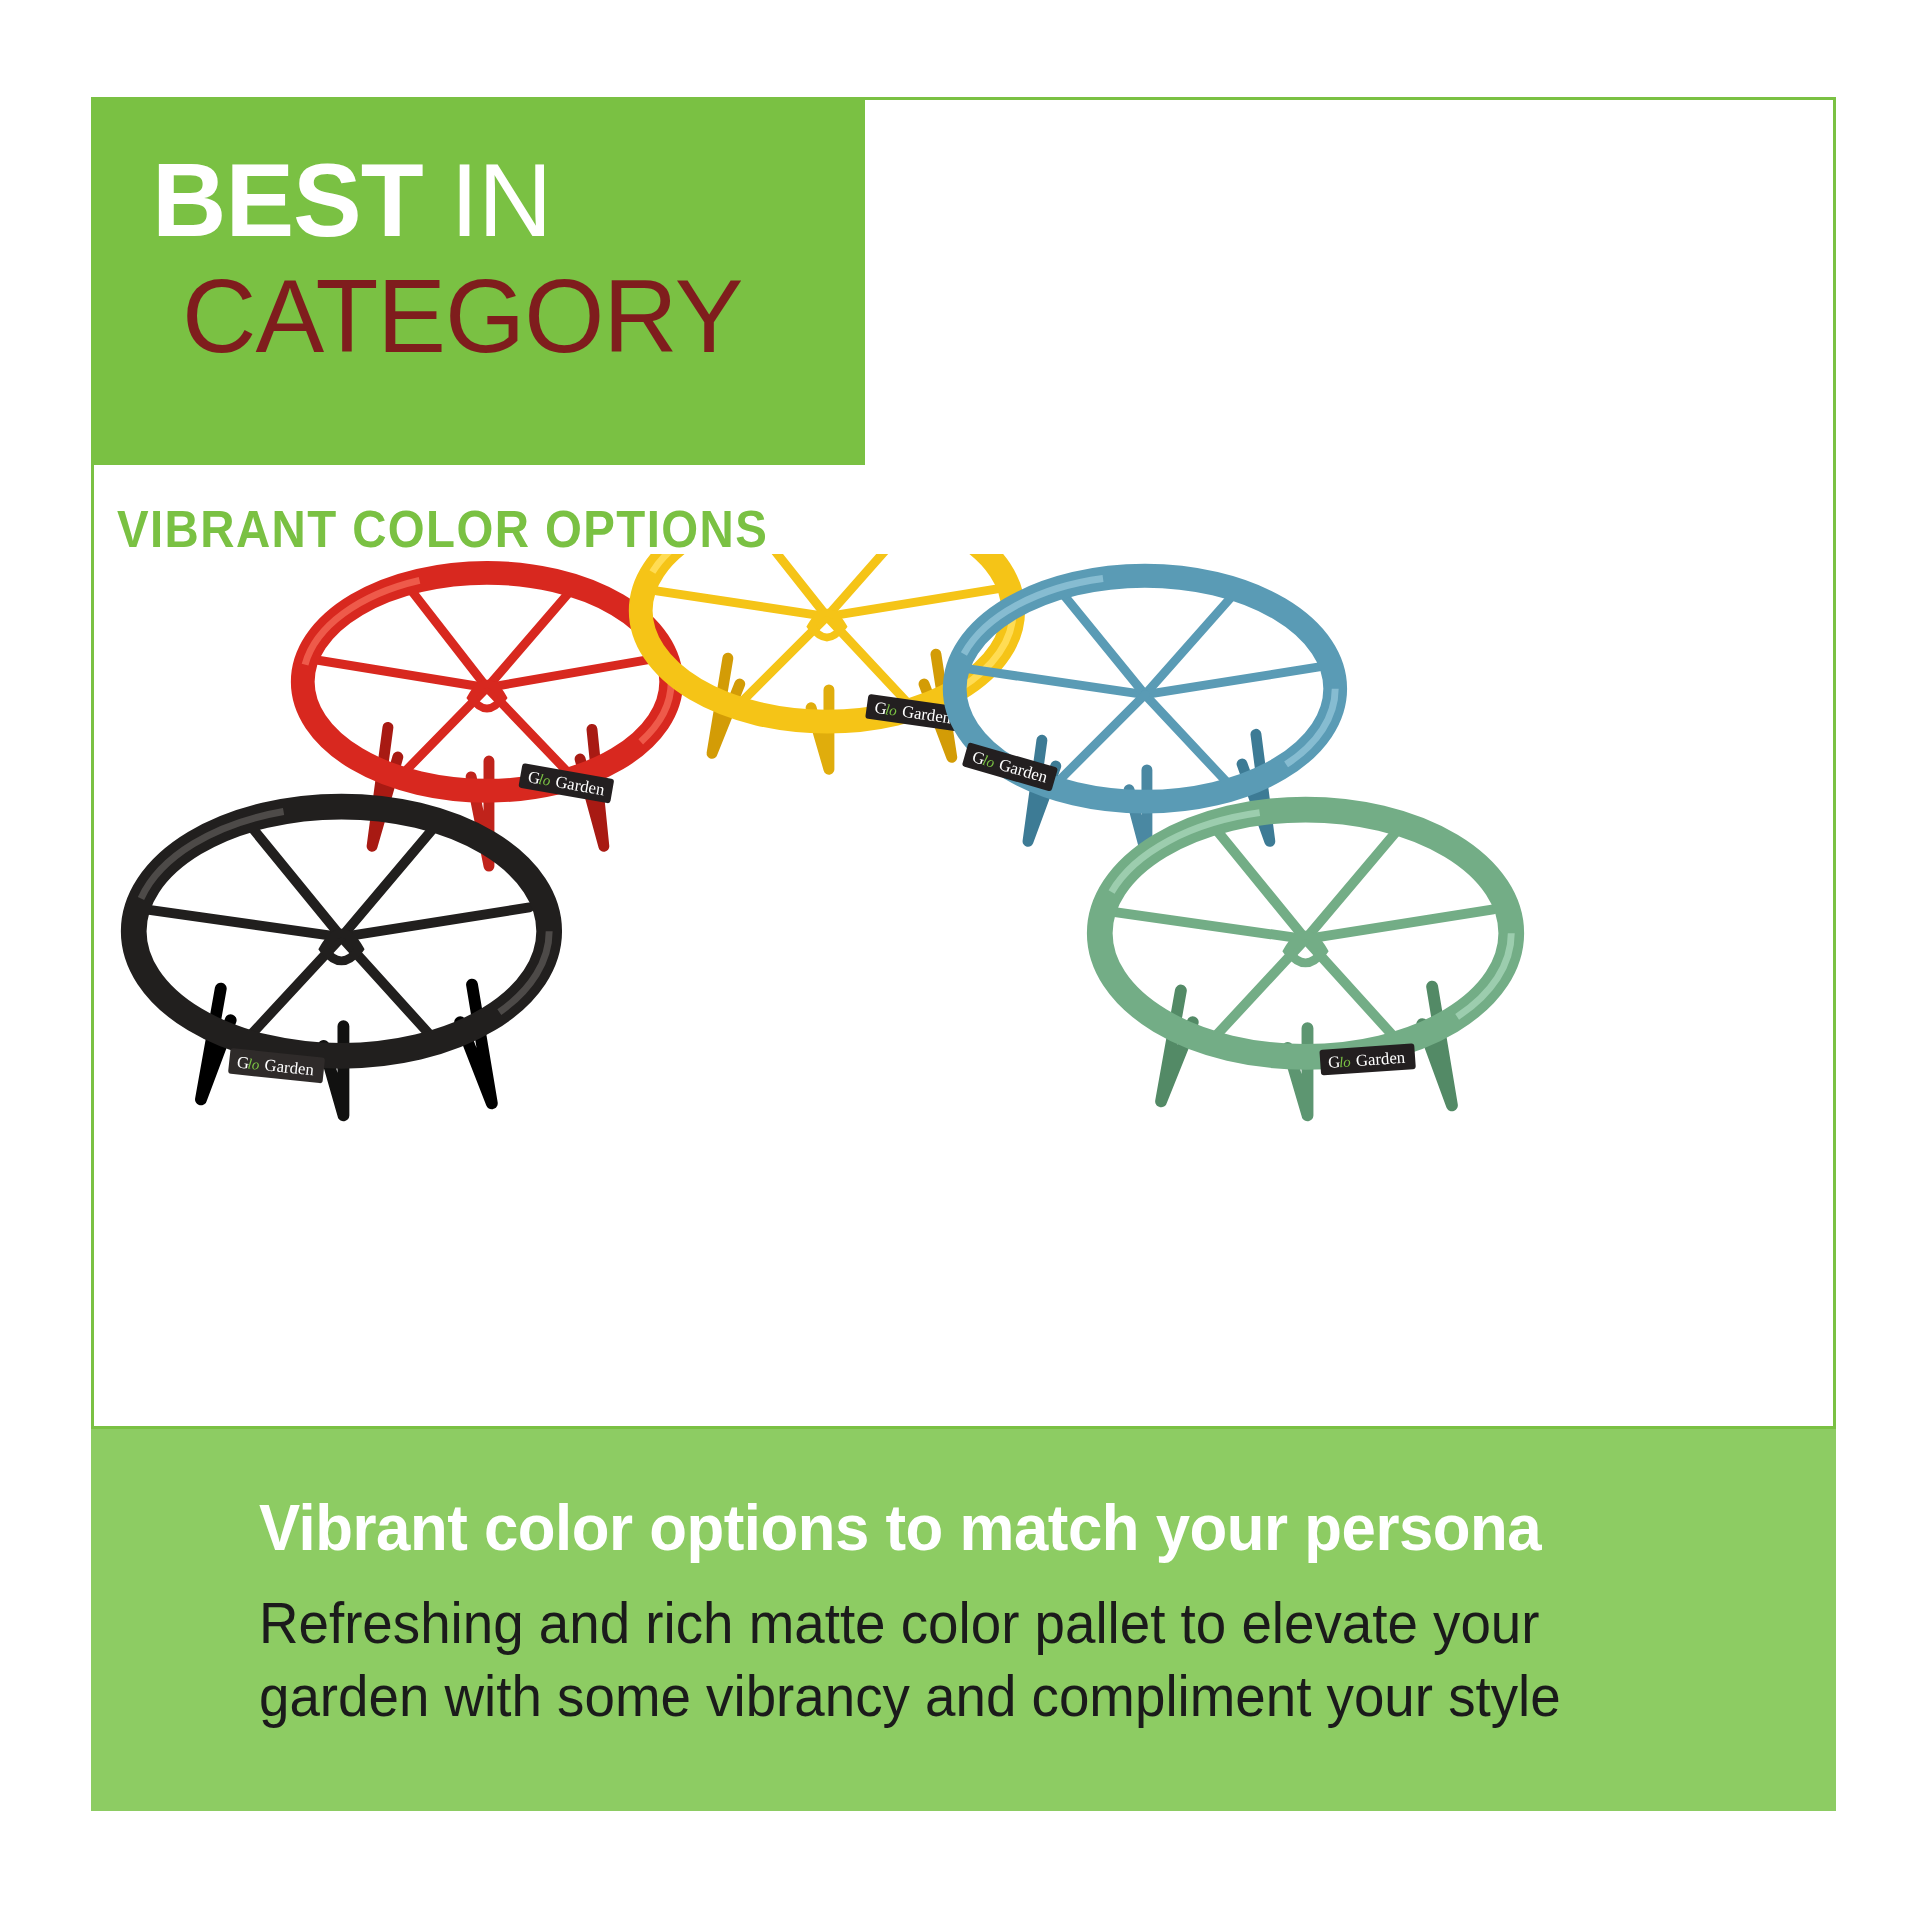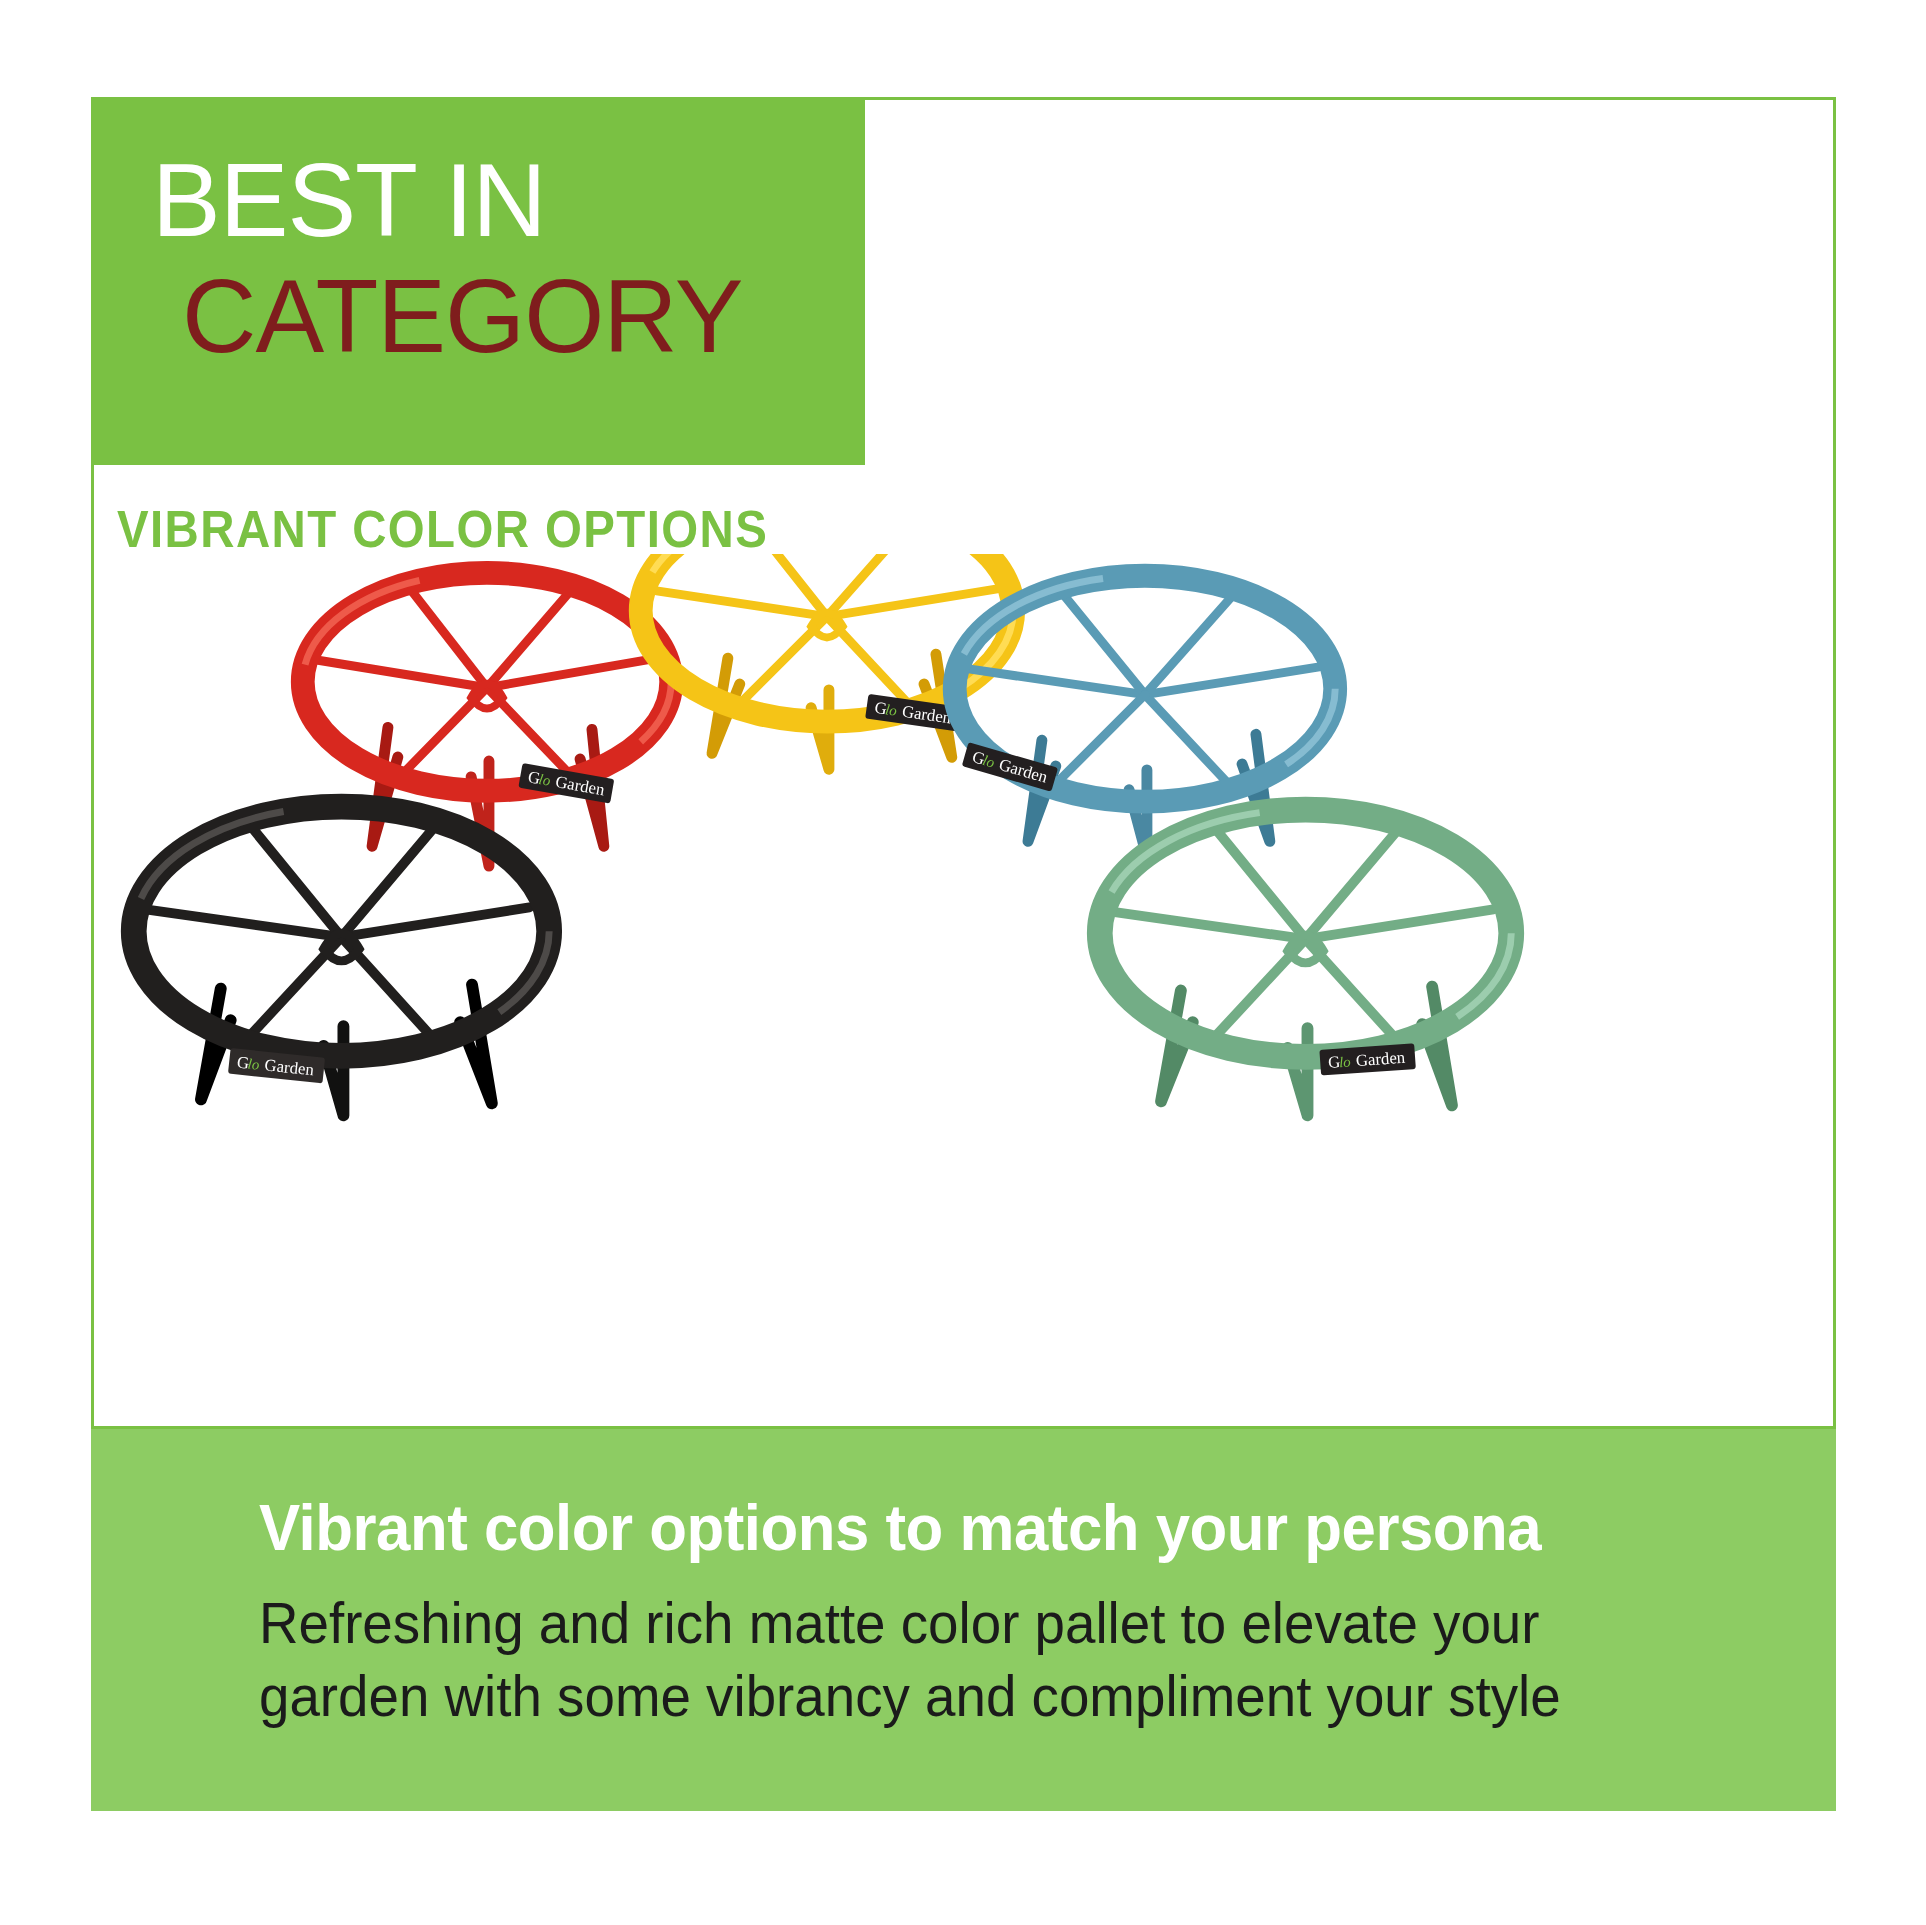--- a/index.html
+++ b/index.html
@@ -44,21 +44,21 @@
     left: 61px;
     top: 45px;
     width: 713px;
     color: #ffffff;
     font-size: 103px;
     line-height: 117px;
     letter-spacing: -1px;
     font-weight: 300;
     white-space: nowrap;
   }
-  .header-title .strong { font-weight: 400; text-align: center; }
+  .header-title .strong { font-weight: 700; text-align: center; }
   .header-line2 {
     position: absolute;
     left: 91px;
     top: 161px;
     color: #7f1d1d;
     font-size: 103px;
     line-height: 117px;
     font-weight: 300;
     letter-spacing: -1px;
     white-space: nowrap;

